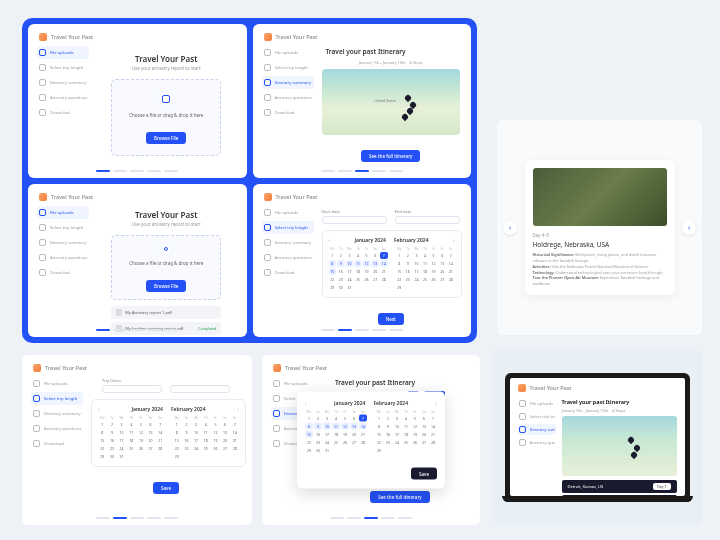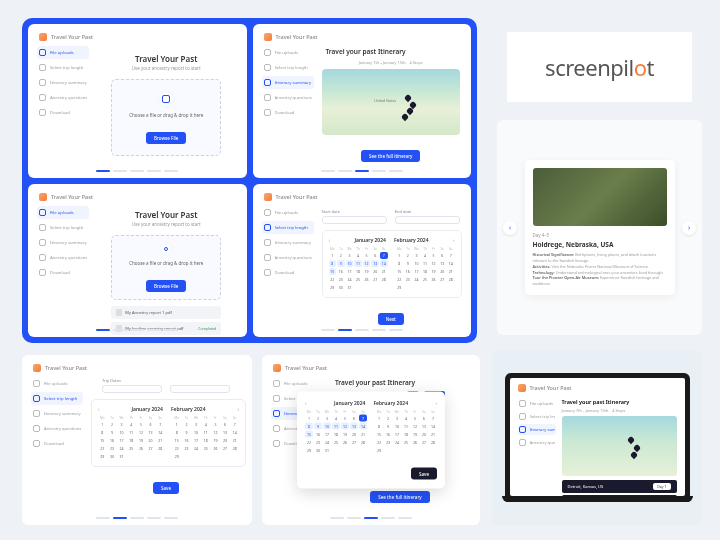--- a/index.html
+++ b/index.html
@@ -73,21 +73,21 @@
 
 
 .logo{position:absolute;right:28px;top:32px;width:185px;height:70px;background:#fff;display:flex;align-items:center;justify-content:center;font-size:22px;font-weight:400;color:#555;letter-spacing:-0.5px}
 .logo-o{color:#f57c3a;position:relative;display:inline-block}
 
 
 .detail{position:absolute;right:18px;top:120px;width:205px;height:215px;background:#f8fafc;border-radius:6px;padding:10px;display:flex;align-items:center}
 .detail-card{background:#fff;border-radius:5px;padding:8px;width:150px;box-shadow:0 2px 8px rgba(0,0,0,0.06);margin:0 auto}
 .detail-img{width:100%;height:58px;background:linear-gradient(135deg,#4a5d3a,#6b7d4a,#3a4d2a);border-radius:3px;margin-bottom:6px;position:relative}
 .detail-day{font-size:4.5px;color:#999;margin-bottom:2px}
-.detail-loc{font-size:6.5px;font-weight:700;color:#333;margin-bottom:3px}
+.detail-loc{font-size:6.5px;font-weight:400;color:#333;margin-bottom:3px}
 .detail-body{font-size:3.8px;color:#999;line-height:1.5}
 .detail-body b{color:#666;font-weight:600}
 .nav-arr{position:absolute;top:50%;transform:translateY(-50%);width:14px;height:14px;background:#fff;border-radius:50%;display:flex;align-items:center;justify-content:center;font-size:7px;color:#2451f5;box-shadow:0 1px 3px rgba(0,0,0,0.1)}
 .nav-arr.l{left:6px}
 .nav-arr.r{right:6px}
 
 
 .bottom-card{position:absolute;background:#fff;border-radius:6px;padding:9px 11px}
 .bc1{left:22px;top:355px;width:230px;height:170px}
 .bc2{left:262px;top:355px;width:218px;height:170px}
@@ -404,21 +404,20 @@
           <div class="prog-seg"></div>
           <div class="prog-seg on"></div>
           <div class="prog-seg"></div>
           <div class="prog-seg"></div>
           <div class="prog-seg"></div>
         </div>
   </div>
 
 </div>
 
-<div class="logo">screenpil<span class="logo-o">o</span>t</div>
 
 <div class="detail">
   <div class="nav-arr l">‹</div>
   <div class="detail-card">
     <div class="detail-img"></div>
     <div class="detail-day">Day 4–5</div>
     <div class="detail-loc">Holdrege, Nebraska, USA</div>
     <div class="detail-body">
       <b>Historical Significance:</b> <span>Birthplaces, living places, and death locations relevant to the Swedish lineage.</span><br>
       <b>Activities:</b> <span>Visit the Nebraska Prairie National Museum of Science</span><br>

